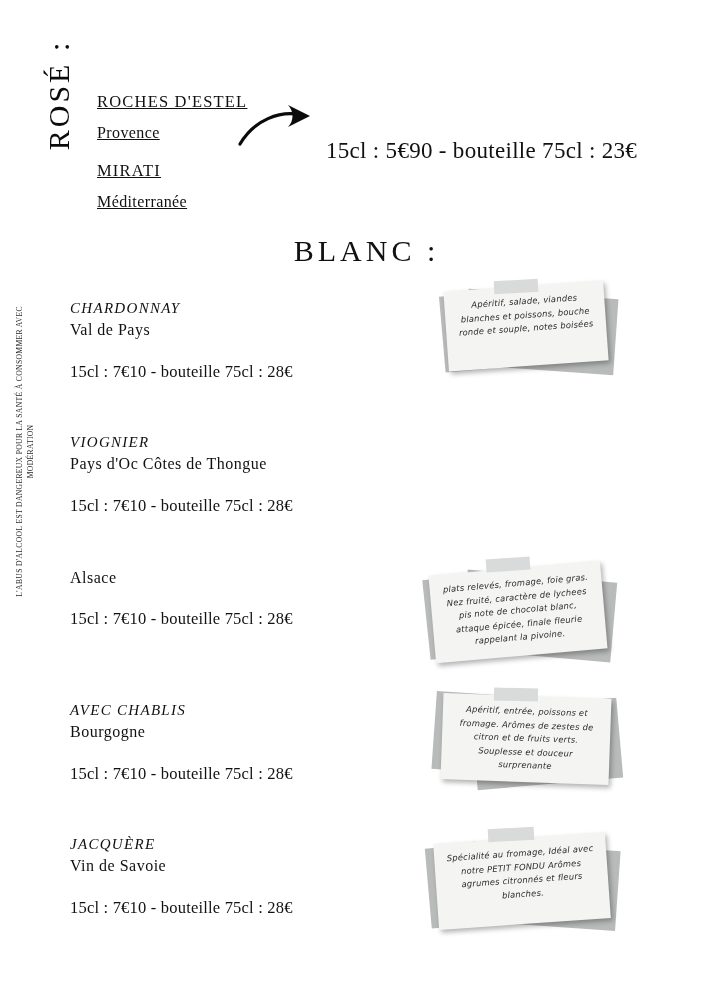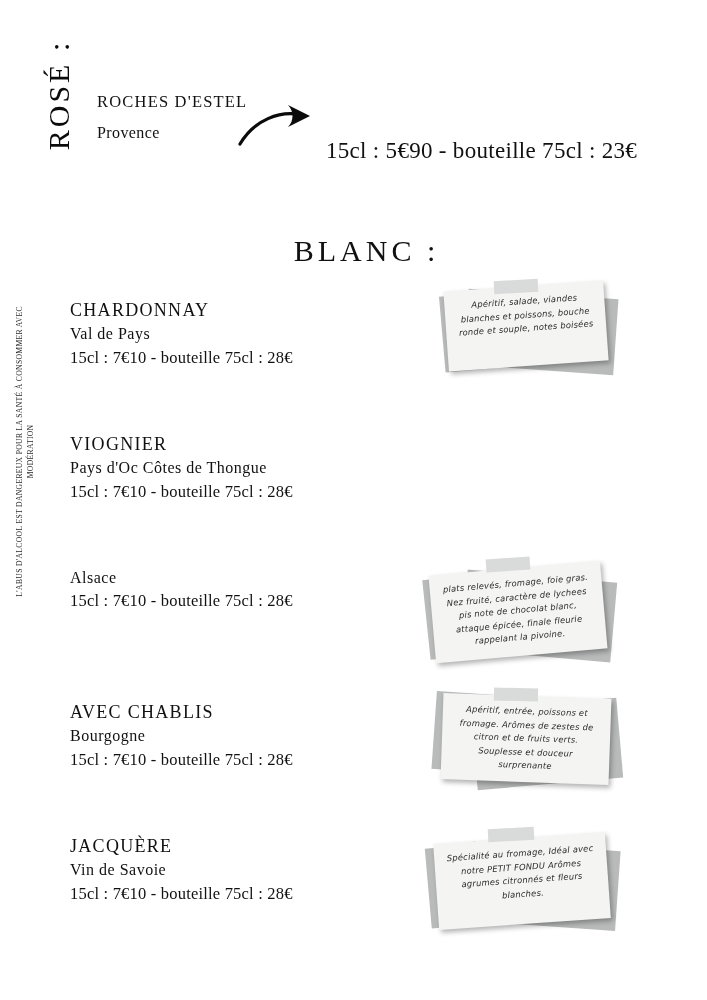--- a/index.html
+++ b/index.html
@@ -32,21 +32,21 @@
     transform:rotate(-90deg);
     transform-origin:50% 50%;
     font-size:30px;
     letter-spacing:3px;
     text-align:center;
     color:#0b0b0b;
   }
 
   
   .rose-block{position:absolute;left:97px;top:92px;}
-  .rose-wine{margin-bottom:18px;}
+  .rose-wine{margin-bottom:18px;text-decoration:underline;}
   .rose-wine .nm{font-size:16.5px;letter-spacing:1.2px;line-height:1.25;}
   .rose-wine .rg{font-size:16px;letter-spacing:.4px;line-height:1.3;margin-top:10px;}
 
   .rose-price{
     position:absolute;left:326px;top:138px;
     font-size:23px;letter-spacing:.3px;white-space:nowrap;
   }
   .arrow{position:absolute;left:238px;top:104px;width:82px;height:42px;}
 
   
@@ -66,23 +66,23 @@
     transform-origin:50% 50%;
     text-align:center;
     font-size:7.6px;
     letter-spacing:.35px;
     line-height:1.5;
     color:#2a2a2a;
   }
 
   
   .wine{position:absolute;left:70px;width:330px;}
-  .wine .name{font-size:18px;letter-spacing:1.3px;line-height:1.35;}
+  .wine .name{font-size:15px;letter-spacing:1.3px;line-height:1.35;font-style:italic;}
   .wine .region{font-size:16px;letter-spacing:.5px;line-height:1.4;margin-top:1px;}
-  .wine .price{font-size:16.5px;letter-spacing:.2px;line-height:1.4;margin-top:0;white-space:nowrap;}
+  .wine .price{font-size:16.5px;letter-spacing:.2px;line-height:1.4;margin-top:18px;white-space:nowrap;}
 
   
   .note-wrap{position:absolute;}
   .back1,.back2{position:absolute;background:#b9bbbb;}
   .card{
     position:absolute;
     background:#f4f4f2;
     box-shadow:2px 3px 5px rgba(0,0,0,.30);
   }
   .tape{
@@ -106,20 +106,24 @@
 
 <div class="page">
 
 
   <div class="rose-label">ROSÉ :</div>
 
   <div class="rose-block">
     <div class="rose-wine">
       <div class="nm">ROCHES D'ESTEL</div>
       <div class="rg">Provence</div>
+    </div>
+    <div class="rose-wine">
+      <div class="nm">MIRATI</div>
+      <div class="rg">Méditerranée</div>
     </div>
   </div>
 
   <svg class="arrow" viewBox="0 0 82 42">
     <path d="M2 40 C 16 16, 42 6, 64 11" stroke="#0b0b0b" stroke-width="3.2" fill="none" stroke-linecap="round"></path>
     <path d="M50 1 L72 12 L50 23 C 56 17, 56 7, 50 1 Z" fill="#0b0b0b"></path>
   </svg>
 
   <div class="rose-price">15cl : 5€90 - bouteille 75cl : 23€</div>
 

